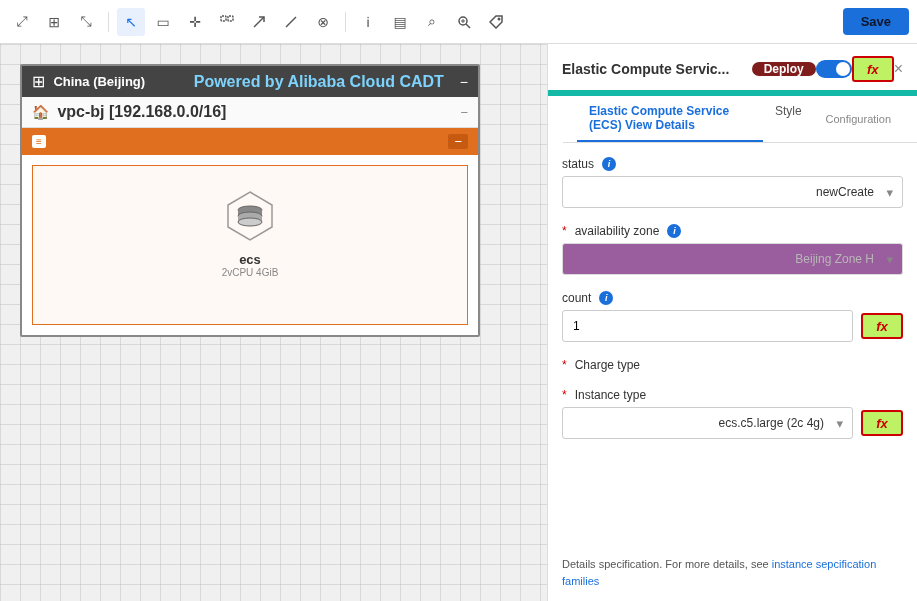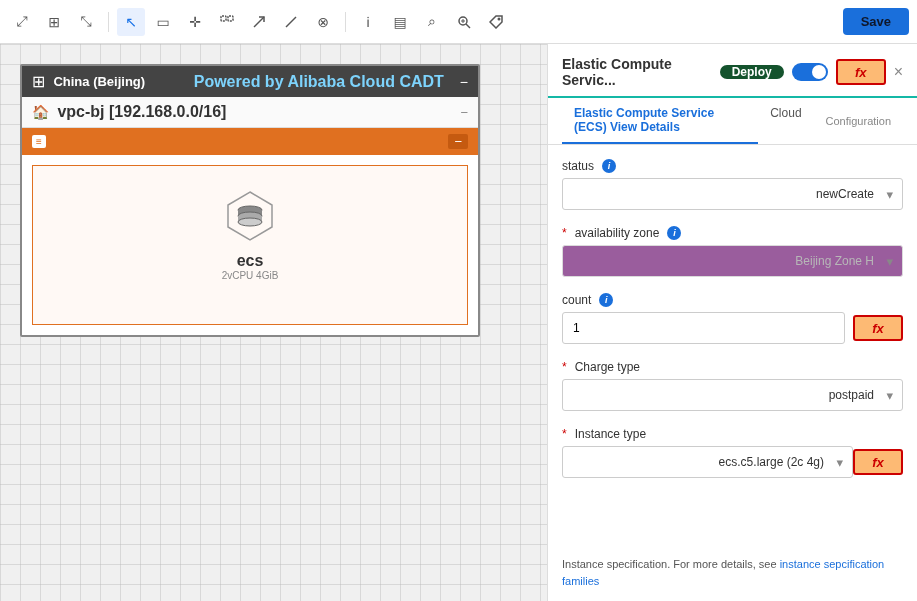--- a/index.html
+++ b/index.html
@@ -164,21 +164,21 @@
     }
     .ecs-icon-wrap {
       width: 60px;
       height: 60px;
       display: flex;
       align-items: center;
       justify-content: center;
       margin-bottom: 6px;
     }
     .ecs-label {
-      font-size: 16px;
+      font-size: 13px;
       color: #333;
       font-weight: bold;
     }
     .ecs-sub {
       font-size: 10px;
       color: #888;
     }
 
     
     .right-panel {
@@ -188,31 +188,30 @@
       display: flex;
       flex-direction: column;
       overflow-y: auto;
       flex-shrink: 0;
     }
 
     .panel-header {
       display: flex;
       align-items: center;
       padding: 12px 14px 8px;
-      border-bottom: 2px solid #14b8a6;
-      gap: 8px;
+      border-bottom: 6px solid #14b8a6;
     }
     .panel-title {
       font-size: 14px;
       font-weight: bold;
       color: #333;
       flex: 1;
     }
     .deploy-btn {
-      background: #14532d;
+      background: #7f1d1d;
       color: #fff;
       border: none;
       border-radius: 12px;
       padding: 0 12px;
       font-size: 12px;
       cursor: pointer;
       font-weight: 600;
     }
     .toggle-switch {
       position: relative;
@@ -231,42 +230,43 @@
       content: '';
       position: absolute;
       width: 14px; height: 14px;
       background: #fff;
       border-radius: 50%;
       top: 2px;
       right: 2px;
       transition: 0.2s;
     }
     .fx-btn {
-      width: 50px; height: 26px;
+      width: 42px; height: 26px;
       border: 2px solid #c00;
       color: #c00;
-      background: #fdba74;
+      background: #bef264;
       border-radius: 3px;
       font-style: italic;
       font-weight: bold;
       font-size: 13px;
       cursor: pointer;
       display: flex; align-items: center; justify-content: center;
     }
     .close-icon {
       color: #888;
       font-size: 16px;
       cursor: pointer;
     }
 
     
     .panel-tabs {
       display: flex;
       border-bottom: 1px solid #ddd;
       padding: 0 14px;
+      margin-left: 15px;
     }
     .panel-tab {
       padding: 8px 12px;
       font-size: 12px;
       cursor: pointer;
       border-bottom: 2px solid transparent;
       color: #555;
     }
     .panel-tab.active {
       border-bottom: 2px solid #1a6fdb;
@@ -348,20 +348,21 @@
     .count-input {
       flex: 1;
       padding: 6px 10px;
       border: 1px solid #ccc;
       border-radius: 3px;
       font-size: 12px;
       height: 32px;
     }
     .instance-type-row {
       display: flex;
+      gap: 8px;
       align-items: center;
     }
     .instance-type-row .select-wrapper {
       flex: 1;
     }
     .panel-footer-text {
       font-size: 11px;
       color: #555;
       padding: 0 14px 12px;
       line-height: 1.5;
@@ -473,21 +474,21 @@
       <button class="deploy-btn">Deploy</button>
       <div class="toggle-switch">
         <div class="toggle-slider on"></div>
       </div>
       <button class="fx-btn">fx</button>
       <span class="close-icon">×</span>
     </div>
 
     <div class="panel-tabs">
       <div class="panel-tab active">Elastic Compute Service (ECS) View Details</div>
-      <div class="panel-tab">Cloud</div>
+      <div class="panel-tab">Style</div>
       <div class="panel-tab-label">Configuration</div>
     </div>
 
     <div class="panel-content">
 
       <div class="field-group">
         <div class="field-label">
           <span>status</span>
           <span class="info-icon">i</span>
         </div>
@@ -519,42 +520,37 @@
         <div class="count-row">
           <input class="count-input" type="text" value="1" style="">
           <button class="fx-btn">fx</button>
         </div>
       </div>
 
       <div class="field-group">
         <div class="field-label">
           <span class="required">*</span>
           <span>Charge type</span>
-        </div>
-        <div class="select-wrapper">
-          <select>
-            <option>postpaid</option>
-          </select>
         </div>
       </div>
 
       <div class="field-group">
         <div class="field-label">
           <span class="required">*</span>
           <span>Instance type</span>
         </div>
         <div class="instance-type-row">
           <div class="select-wrapper">
             <select>
               <option>ecs.c5.large (2c 4g)</option>
             </select>
           </div>
           <button class="fx-btn">fx</button>
         </div>
       </div>
     </div>
 
     <div class="panel-footer-text">
-      <span>Instance specification. For more details, see </span><a href="#">instance sepcification families</a>
+      <span>Details specification. For more details, see </span><a href="#">instance sepcification families</a>
     </div>
   </div>
 
 </div>
 
 </body></html>

